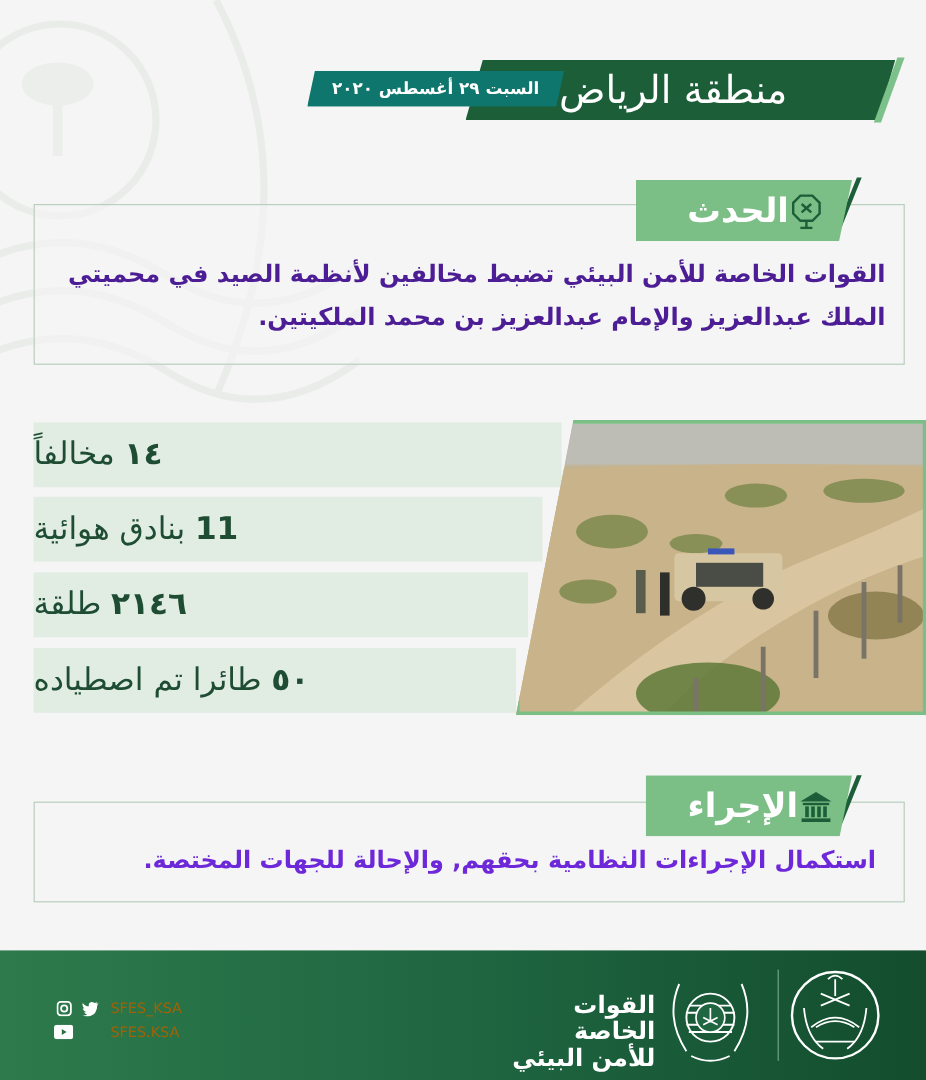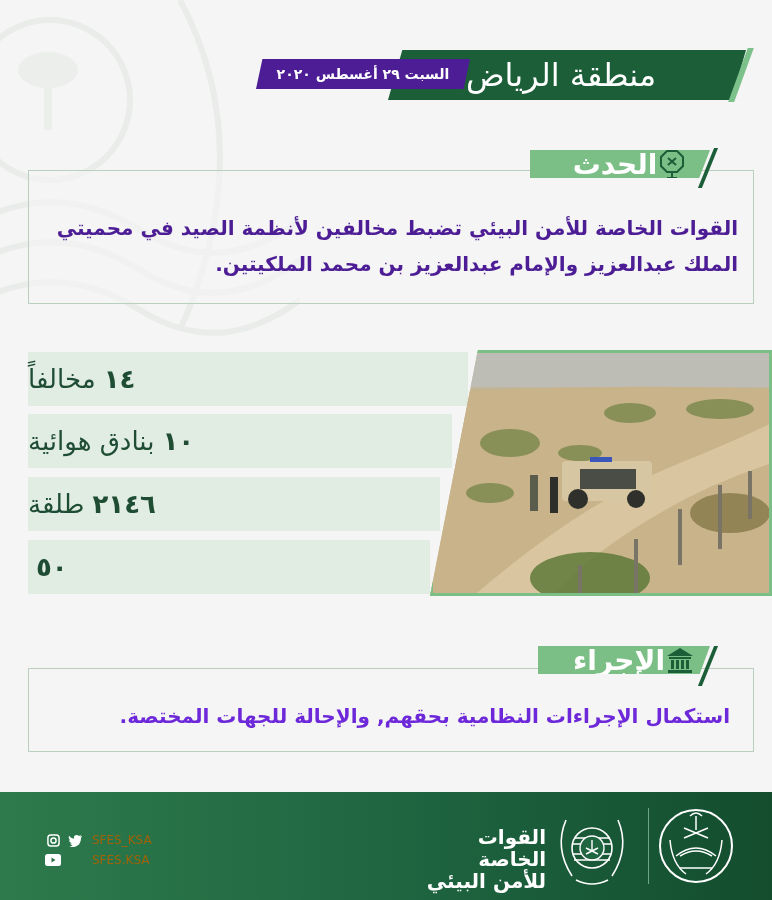--- a/index.html
+++ b/index.html
@@ -26,32 +26,32 @@
     position: absolute; left: 738px; top: 48px; width: 6px; height: 54px;
     background: #7cc08a; transform: skewX(-20deg);
   }
   .header-title {
     position: absolute; left: 400px; top: 50px; width: 322px; height: 50px;
     display: flex; align-items: center; justify-content: center;
     font-size: 32px; font-weight: normal; color: #ffffff;
   }
   .date-tag {
     position: absolute; left: 256px; top: 59px; width: 214px; height: 30px;
-    background: #4c1d95;
+    background: #0f766e;
     clip-path: polygon(3% 0, 100% 0, 97% 100%, 0 100%);
     display: flex; align-items: center; justify-content: center;
     font-size: 14px; font-weight: bold; color: #ffffff;
   }
 
   
   .section-box {
     position: absolute; border: 1px solid #b9cfbf; background: rgba(244,245,244,0.6);
   }
   .section-tag {
-    position: absolute; height: 28px;
+    position: absolute; height: 51px;
     background: #7cbf86;
     clip-path: polygon(0 0, 100% 0, 94% 100%, 0 100%);
     display: flex; align-items: center; justify-content: center; gap: 0;
     font-size: 28px; font-weight: bold; color: #ffffff;
     padding-left: 20px;
   }
   .tag-slash {
     position: absolute; width: 4px; height: 40px; background: #1b5e38;
     transform: skewX(-22deg);
   }
@@ -149,29 +149,30 @@
   </span>
   <span>الحدث</span>
 </div>
 <div class="event-text">القوات الخاصة للأمن البيئي تضبط مخالفين لأنظمة الصيد في محميتي الملك عبدالعزيز والإمام عبدالعزيز بن محمد الملكيتين.</div>
 
 <div class="stat-row" style="top:352px; width:440px; padding-right:14px;">
   <span class="num">١٤</span>
   <span>مخالفاً</span>
 </div>
 <div class="stat-row" style="top:414px; width:424px; padding-right:26px;">
-  <span class="num">١٠</span>
+  <span class="num">11</span>
   <span>بنادق هوائية</span>
 </div>
 <div class="stat-row" style="top:477px; width:412px; padding-right:40px;">
   <span class="num">٢١٤٦</span>
   <span>طلقة</span>
 </div>
 <div class="stat-row" style="top:540px; width:402px; padding-right:54px;">
   <span class="num">٥٠</span>
+  <span>طائرا تم اصطياده</span>
 </div>
 
 <div class="photo">
   <svg width="342" height="246" viewBox="0 0 342 246">
     <rect x="0" y="0" width="342" height="34" fill="#bdbcb5"></rect>
     <path d="M0 40 Q170 30 342 36 L342 246 L0 246 Z" fill="#c9b38a"></path>
     <path d="M40 246 Q150 150 250 110 Q300 90 342 70 L342 110 Q280 130 230 160 Q160 200 120 246 Z" fill="#d9c6a0"></path>
     <g fill="#7d8a4e" opacity="0.85">
       <ellipse cx="80" cy="90" rx="30" ry="14"></ellipse>
       <ellipse cx="200" cy="60" rx="26" ry="10"></ellipse>

